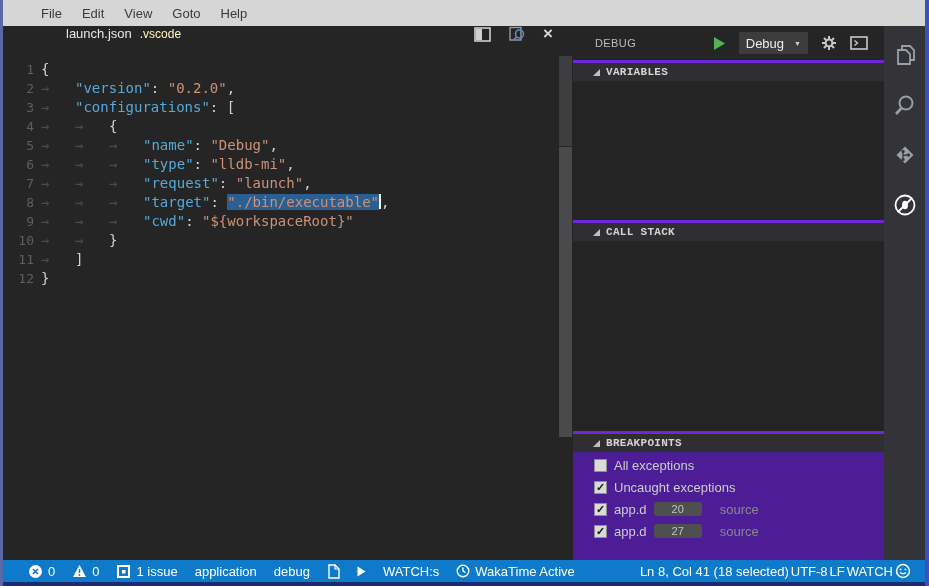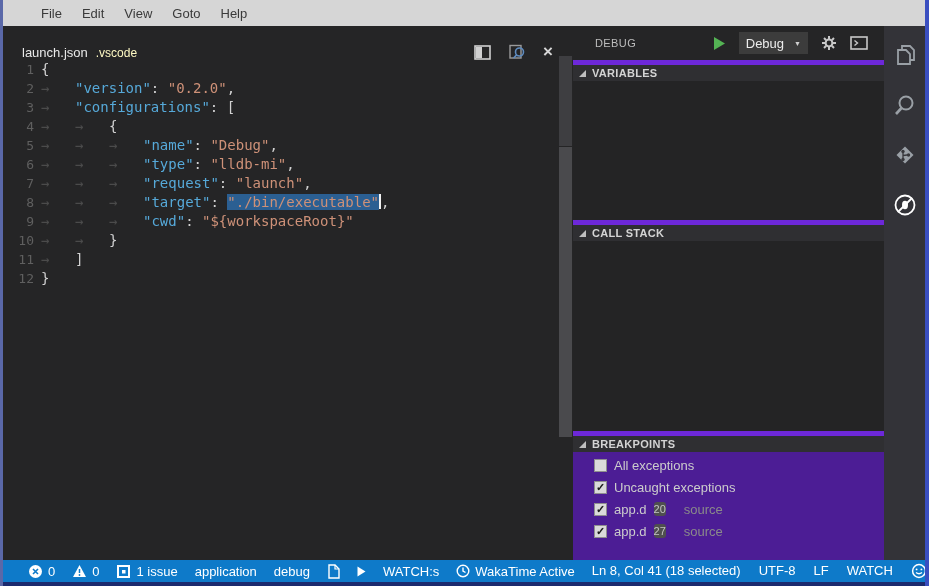--- a/index.html
+++ b/index.html
@@ -9,21 +9,21 @@
     border-left:3px solid #5a68a8;border-right:4px solid #3a4fc0;background:#252526;overflow:hidden;}
 
   
   .menubar{height:26px;background:#d6d6d6;display:flex;align-items:center;padding-left:28px;flex-shrink:0;}
   .menu-item{padding:0 10px;font-size:13px;color:#3a3a3a;cursor:default;}
 
   .main{flex:1;display:flex;min-height:0;}
 
   
   .editor{flex:1;position:relative;background:#252526;min-width:0;}
-  .tabbar{height:34px;display:flex;align-items:flex-end;}
+  .tabbar{height:34px;display:flex;align-items:flex-start;margin-left:44px;}
   .tab{display:flex;align-items:baseline;padding-left:19px;}
   .tab-title{color:#e9e9e9;font-size:13px;}
   .tab-detail{color:#fef9c3;font-size:12px;margin-left:8px;}
   .editor-actions{margin-left:auto;display:flex;align-items:center;gap:17px;padding-right:20px;}
   .close-x{color:#d8d8d8;font-size:17px;font-weight:bold;line-height:14px;}
   .code{font-family:"DejaVu Sans Mono",monospace;font-size:14px;}
   .line{display:flex;height:19px;line-height:19px;white-space:pre;}
   .gutter{width:31px;flex-shrink:0;text-align:right;color:#5f5f5f;font-size:13px;}
   .content{margin-left:7px;}
   .tabchar{display:inline-block;width:34px;color:#4b4b4b;}
@@ -36,44 +36,44 @@
   .sb-seg1{height:90px;background:#3e3e41;margin-bottom:1px;}
   .sb-seg2{height:290px;background:#4a4a4d;}
 
   
   .sidebar{width:311px;flex-shrink:0;background:#252526;display:flex;flex-direction:column;min-height:0;}
   .debug-toolbar{height:34px;display:flex;align-items:center;padding:0 16px 0 22px;flex-shrink:0;}
   .sidebar-title{font-size:11px;color:#bdbdbd;letter-spacing:.4px;}
   .toolbar-actions{margin-left:auto;display:flex;align-items:center;gap:13px;}
   .config-dropdown{height:22px;background:#3c3c3c;color:#ececec;font-size:13px;display:flex;align-items:center;gap:10px;padding:0 7px;}
   .dd-arrow{font-size:7px;color:#d0d0d0;}
-  .sec-header{height:21px;display:flex;align-items:center;gap:6px;padding-left:6px;background:#2f2f32;
-    font-size:11px;font-weight:bold;color:#d4d4d4;letter-spacing:.3px;flex-shrink:0;border-top:5px solid #6d28d9;}
+  .sec-header{height:21px;display:flex;align-items:center;gap:6px;padding-left:20px;background:#2f2f32;
+    font-size:11px;font-weight:bold;color:#d4d4d4;letter-spacing:.3px;flex-shrink:0;border-top:3px solid #6d28d9;font-family:Liberation Mono, monospace;}
   .twistie{width:0;height:0;border-left:7px solid transparent;border-bottom:7px solid #bfbfbf;flex-shrink:0;}
   .sec-body{flex-shrink:0;background:#242425;}
   .body-variables{height:112px;}
   .body-watch{height:27px;}
   .body-callstack{height:190px;}
   .bp-list{flex:1;overflow:hidden;background:#4c1d95;padding-top:2px;}
   .bp-row{height:22px;display:flex;align-items:center;gap:7px;padding-left:21px;font-size:13px;color:#cccccc;}
   .cb{width:13px;height:13px;background:#dadada;border:1px solid #8f8f8f;font-size:11px;line-height:11px;
     text-align:center;color:#1b1b1b;font-weight:bold;flex-shrink:0;}
-  .bp-badge{background:#4f4f4f;color:#c4c4c4;font-size:11px;padding:1px 0;border-radius:3px;}
+  .bp-badge{background:#4f4f4f;color:#c4c4c4;font-size:11px;padding:1px 18px;border-radius:3px;}
   .bp-detail{color:#8a8a8a;margin-left:11px;}
 
   
   .activitybar{width:41px;flex-shrink:0;background:#333338;display:flex;flex-direction:column;align-items:center;
     padding-top:14px;gap:20px;}
   .act-item{width:30px;height:30px;display:flex;align-items:center;justify-content:center;}
 
   
   .statusbar{height:22px;background:var(--statusbar-color,#0e7ac9);display:flex;align-items:center;
     padding:0 14px 0 25px;color:#fff;font-size:13px;flex-shrink:0;}
   .sb-item{display:flex;align-items:center;gap:5px;margin-right:17px;white-space:nowrap;}
-  .sb-right{margin-left:auto;display:flex;gap:18px;white-space:nowrap;}
+  .sb-right{margin-left:auto;display:flex;align-items:center;gap:2px;white-space:nowrap;}
   .bottom-strip{height:4px;background:#1c2a6e;flex-shrink:0;}
   svg{display:block;}
 </style>
 </head>
 <body>
 
 <div class="window">
 
   <div class="menubar" id="menu-items">
       <span class="menu-item">File</span>

